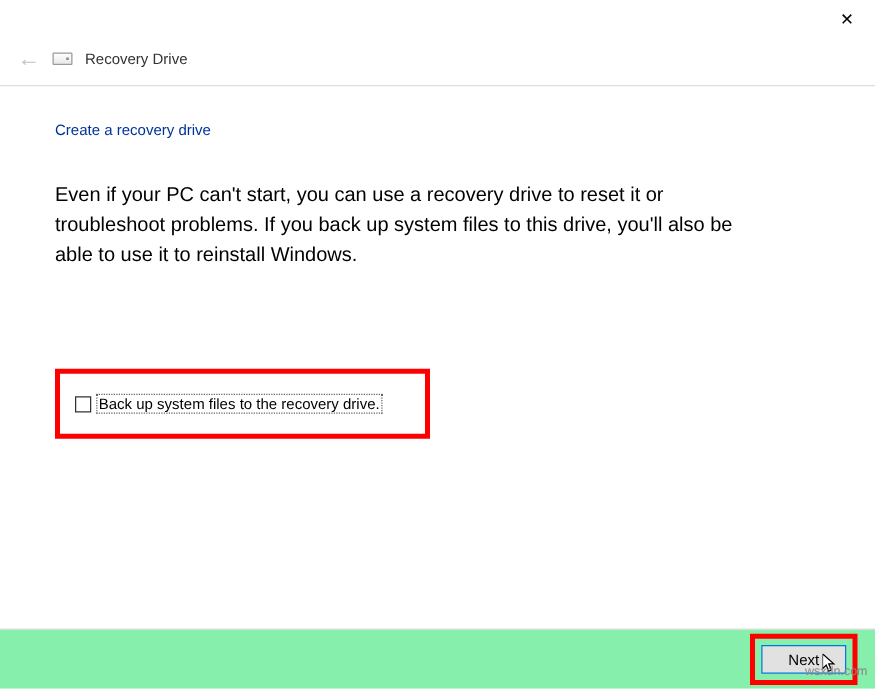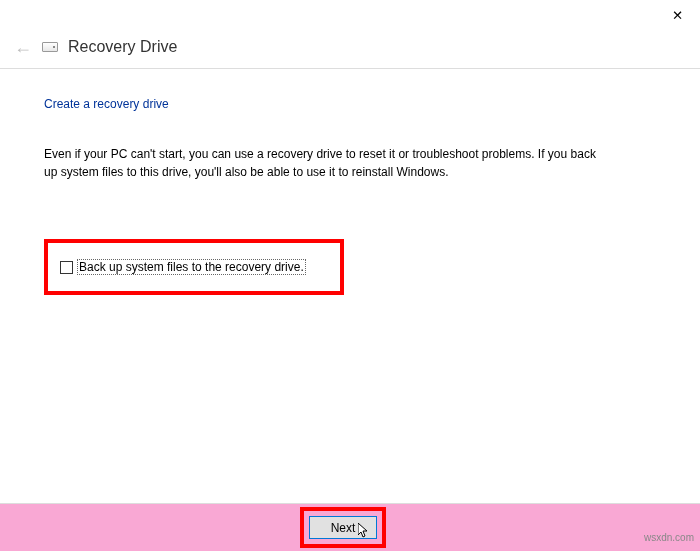--- a/index.html
+++ b/index.html
@@ -56,42 +56,42 @@
     .drive-icon::after {
       content: '';
       position: absolute;
       right: 2px;
       top: 3px;
       width: 2px;
       height: 2px;
       background: #888;
     }
     .header-title {
-      font-size: 16px;
+      font-size: 12px;
       color: #333;
     }
     .content {
       padding: 28px 44px 0 44px;
     }
     .page-title {
       color: #003399;
       font-size: 12px;
       font-weight: normal;
       margin-bottom: 34px;
     }
     .description {
-      font-size: 12px;
+      font-size: 16px;
       color: #000;
       line-height: 1.5;
       max-width: 560px;
     }
     .checkbox-highlight {
       border: 4px solid #ff0000;
       padding: 16px 12px;
-      margin-top: 58px;
+      margin-top: 78px;
       width: 300px;
       display: flex;
       align-items: center;
     }
     .checkbox {
       width: 13px;
       height: 13px;
       border: 1px solid #333;
       margin-right: 4px;
       flex-shrink: 0;
@@ -101,25 +101,25 @@
       font-size: 12px;
       border: 1px dotted #666;
       padding: 0 1px;
     }
     .footer {
       position: absolute;
       bottom: 0;
       left: 0;
       right: 0;
       height: 48px;
-      background: #f9a8d4;
+      background: #86efac;
       border-top: 1px solid #ddd;
       display: flex;
       align-items: center;
-      justify-content: center;
+      justify-content: flex-end;
       padding-right: 14px;
       gap: 4px;
     }
     .btn {
       min-width: 68px;
       height: 23px;
       border: 1px solid #adadad;
       background: #e1e1e1;
       font-size: 12px;
       cursor: pointer;

